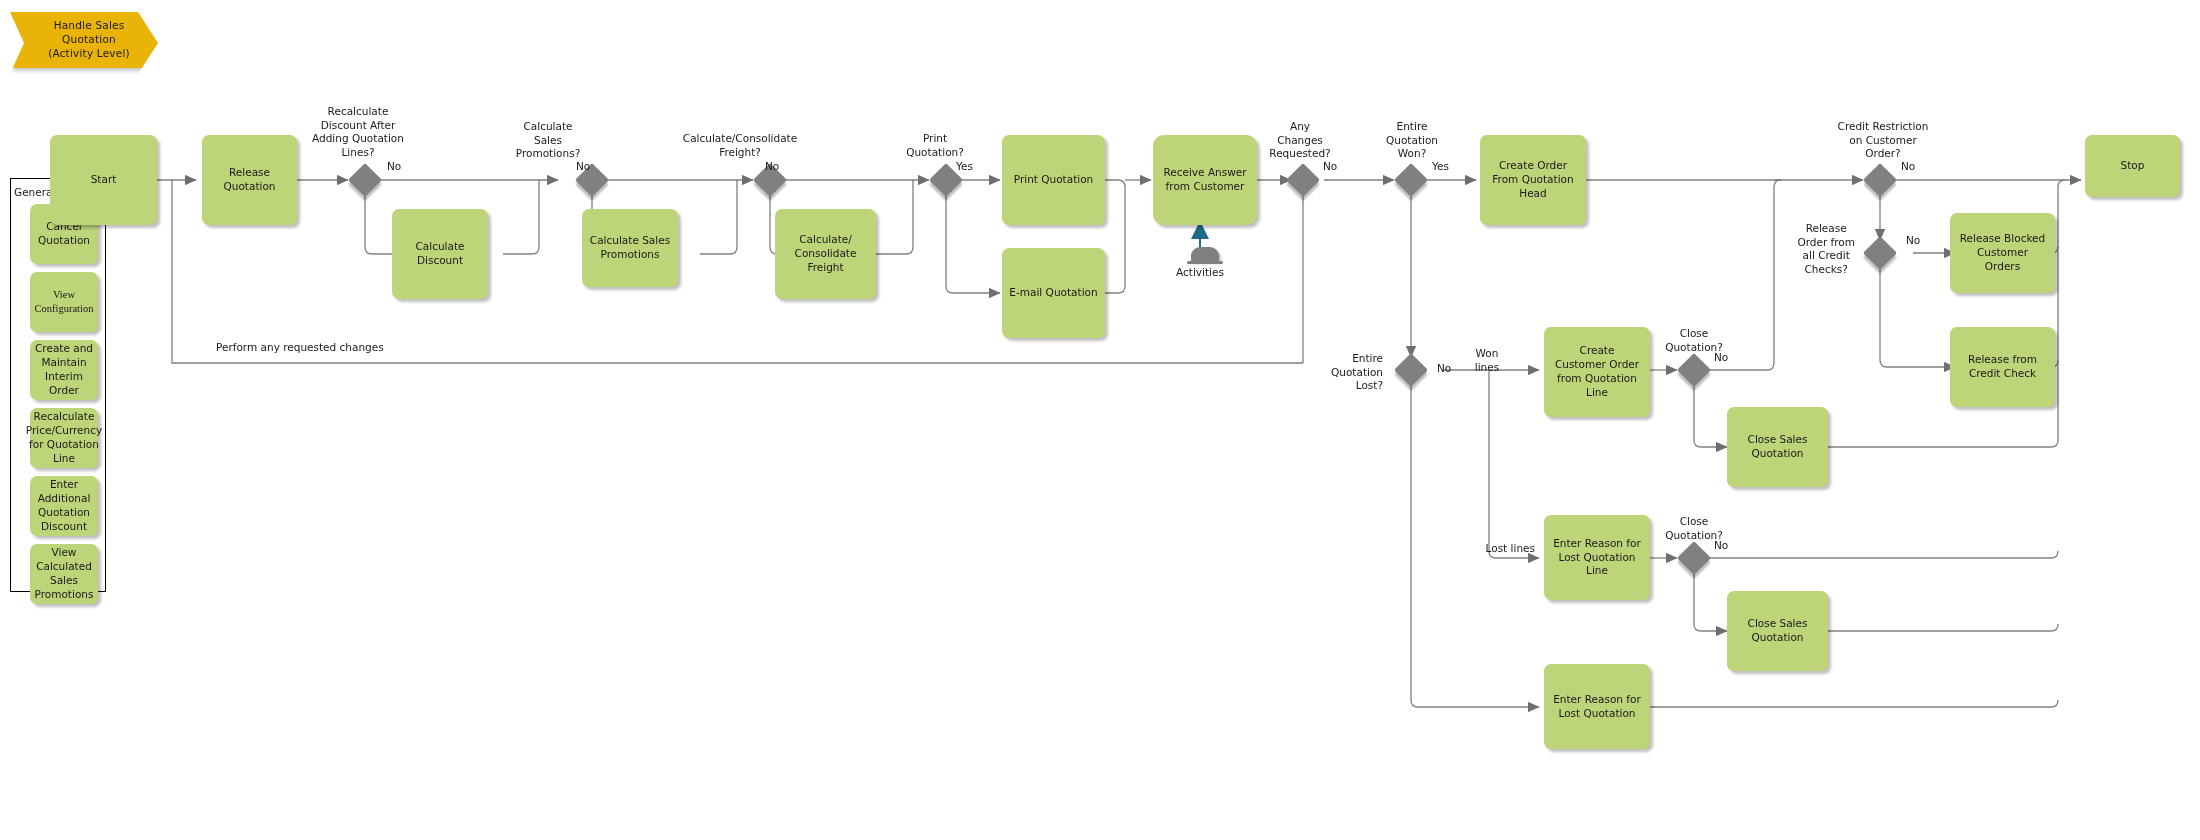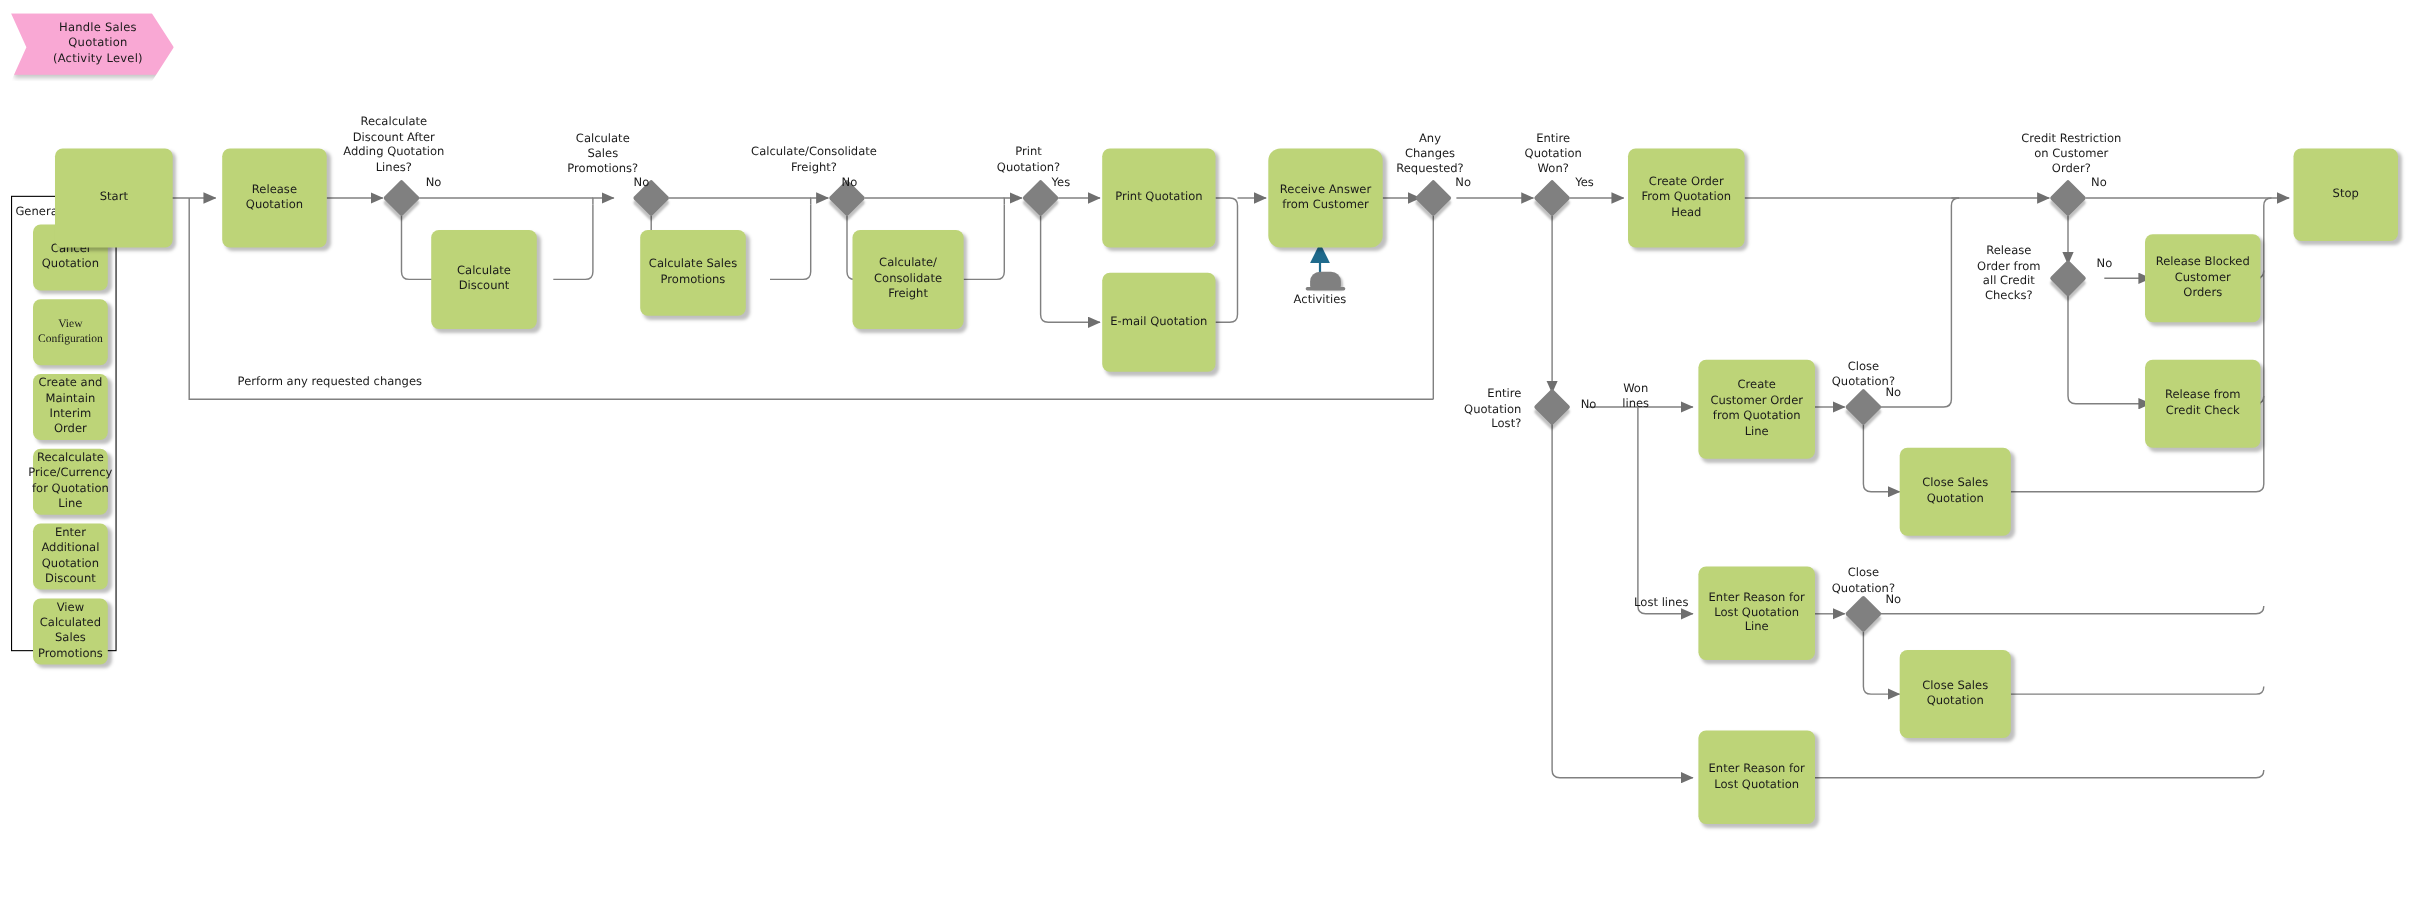--- a/index.html
+++ b/index.html
@@ -3,21 +3,21 @@
 <meta charset="utf-8">
 <style>
   html,body{margin:0;padding:0;background:#ffffff;}
   body{width:2200px;height:840px;position:relative;overflow:hidden;
        font-family:"DejaVu Sans","Liberation Sans",sans-serif;}
   #canvas{position:absolute;left:0;top:0;width:2200px;height:840px;}
   svg.wires{position:absolute;left:0;top:0;width:2200px;height:840px;pointer-events:none;}
 
   
   .banner{position:absolute;left:10px;top:12px;width:148px;height:56px;
-          background:#f9a8d4;
+          background:#eab308;
           clip-path:polygon(0 0, 128px 0, 148px 31px, 128px 62px, 0 62px, 14px 31px);
           filter:drop-shadow(3px 3px 2px rgba(0,0,0,0.22));
           display:flex;align-items:center;justify-content:center;}
   .banner span{display:block;text-align:center;font-size:10.5px;color:#1a1a1a;line-height:1.32;
                padding-left:10px;letter-spacing:.2px;}
 
   
   .node{position:absolute;background:#bdd478;border-radius:7px;
         box-shadow:3px 3px 3px rgba(0,0,0,0.25);
         display:flex;align-items:center;justify-content:center;
@@ -233,21 +233,21 @@
     </div>
 
   <div class="node" style="left:1950px;top:213px;width:105px;height:80px;">
     <span>Release Blocked<br>Customer<br>Orders</span>
     </div>
 
   <div class="node" style="left:1950px;top:327px;width:105px;height:80px;">
     <span>Release from<br>Credit Check</span>
     </div>
 
-  <div class="node" style="left:2085px;top:135px;width:95px;height:84px;">
+  <div class="node" style="left:2085px;top:135px;width:95px;height:62px;">
     <span>Stop</span>
     </div>
 
   <div class="diamond" style="left:353px;top:168px;"></div>
   <div class="diamond" style="left:580px;top:168px;"></div>
   <div class="diamond" style="left:758px;top:168px;"></div>
   <div class="diamond" style="left:934px;top:168px;"></div>
   <div class="diamond" style="left:1291px;top:168px;"></div>
   <div class="diamond" style="left:1399px;top:168px;"></div>
   <div class="diamond" style="left:1399px;top:358px;"></div>

